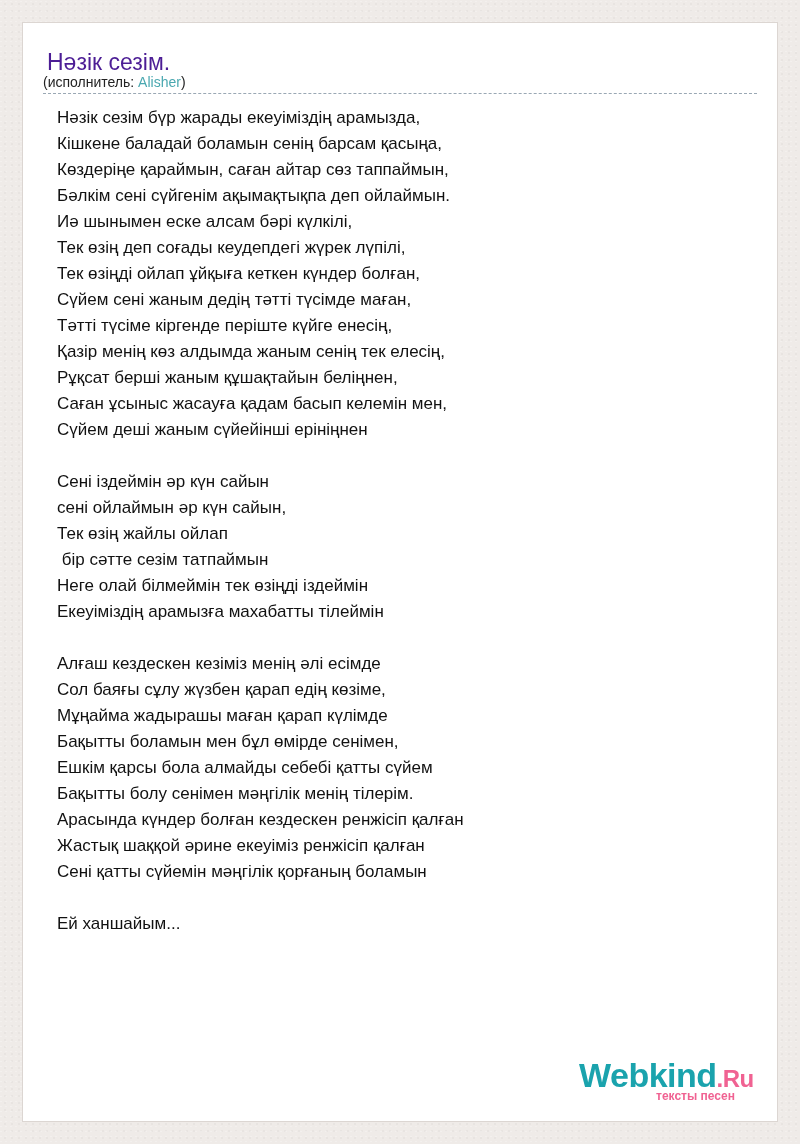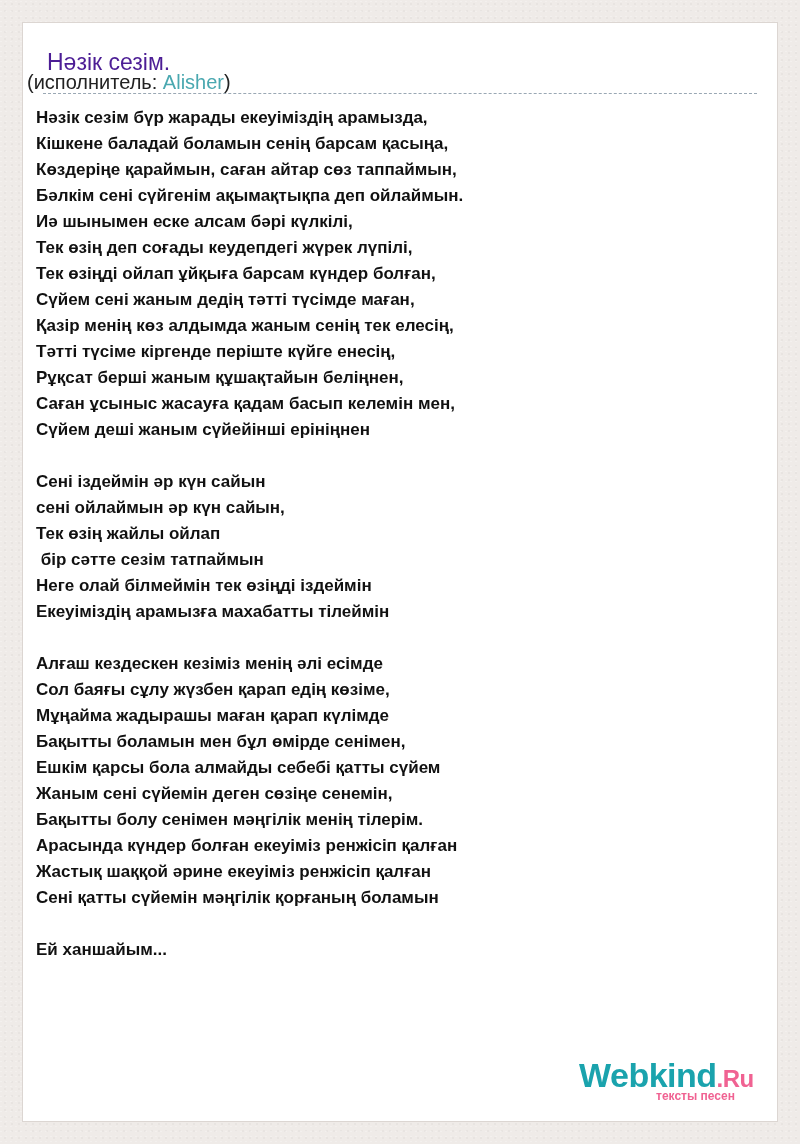--- a/index.html
+++ b/index.html
@@ -33,47 +33,46 @@
       left: 20px;
       top: 20px;
       font-size: 23px;
       color: #4c1d95;
       margin: 4px;
       font-weight: normal;
       line-height: 30px;
     }
     .subtitle {
       position: absolute;
-      left: 4px;
+      left: 20px;
       top: 50px;
-      font-size: 20px;
+      font-size: 14px;
       color: #222222;
       line-height: 18px;
     }
     .subtitle .artist {
       color: #4aa8b0;
       text-decoration: none;
     }
     .divider {
       position: absolute;
       left: 20px;
       top: 70px;
       width: 714px;
       height: 0;
       border-top: 1px dashed #9aa8b4;
     }
     .lyrics {
       position: absolute;
-      left: 13px;
+      left: 34px;
       top: 82px;
       width: 720px;
       font-size: 17px;
       color: #111111;
       line-height: 26px;
-      font-weight: bold;
     }
     .stanza {
       margin: 0 0 26px 0;
     }
     .line {
       display: block;
       white-space: pre;
     }
     .logo {
       position: absolute;
@@ -118,45 +117,44 @@
   <div class="divider"></div>
 
   <div class="lyrics" id="lyrics">
       <div class="stanza">
         <span class="line">Нəзік сезім бүр жарады екеуіміздің арамызда,</span>
         <span class="line">Кішкене баладай боламын сенің барсам қасыңа,</span>
         <span class="line">Көздеріңе қараймын, саған айтар сөз таппаймын,</span>
         <span class="line">Бəлкім сені сүйгенім ақымақтықпа деп ойлаймын.</span>
         <span class="line">Иə шынымен еске алсам бəрі күлкілі,</span>
         <span class="line">Тек өзің деп соғады кеудепдегі жүрек лүпілі,</span>
-        <span class="line">Тек өзіңді ойлап ұйқыға барсам күндер болған,</span>
+        <span class="line">Тек өзіңді ойлап ұйқыға кеткен күндер болған,</span>
         <span class="line">Сүйем сені жаным дедің тəтті түсімде маған,</span>
+        <span class="line">Тəтті түсіме кіргенде періште күйге енесің,</span>
         <span class="line">Қазір менің көз алдымда жаным сенің тек елесің,</span>
-        <span class="line">Тəтті түсіме кіргенде періште күйге енесің,</span>
         <span class="line">Рұқсат берші жаным құшақтайын беліңнен,</span>
         <span class="line">Саған ұсыныс жасауға қадам басып келемін мен,</span>
         <span class="line">Сүйем деші жаным сүйейінші ерініңнен</span>
       </div>
       <div class="stanza">
         <span class="line">Сені іздеймін əр күн сайын</span>
         <span class="line">сені ойлаймын əр күн сайын,</span>
         <span class="line">Тек өзің жайлы ойлап</span>
         <span class="line"> бір сəтте сезім татпаймын</span>
         <span class="line">Неге олай білмеймін тек өзіңді іздеймін</span>
         <span class="line">Екеуіміздің арамызға махабатты тілеймін</span>
       </div>
       <div class="stanza">
         <span class="line">Алғаш кездескен кезіміз менің əлі есімде</span>
         <span class="line">Сол баяғы сұлу жүзбен қарап едің көзіме,</span>
         <span class="line">Мұңайма жадырашы маған қарап күлімде</span>
         <span class="line">Бақытты боламын мен бұл өмірде сенімен,</span>
         <span class="line">Ешкім қарсы бола алмайды себебі қатты сүйем</span>
-        <span class="line">Жаным сені сүйемін деген сөзіңе сенемін,</span>
         <span class="line">Бақытты болу сенімен мəңгілік менің тілерім.</span>
-        <span class="line">Арасында күндер болған екеуіміз ренжісіп қалған</span>
+        <span class="line">Арасында күндер болған кездескен ренжісіп қалған</span>
         <span class="line">Жастық шаққой əрине екеуіміз ренжісіп қалған</span>
         <span class="line">Сені қатты сүйемін мəңгілік қорғаның боламын</span>
       </div>
       <div class="stanza">
         <span class="line">Ей ханшайым...</span>
       </div>
     </div>
 
   <div class="logo">
     <div class="logo-main"><span>Webkind</span><span class="logo-tld">.Ru</span></div>

